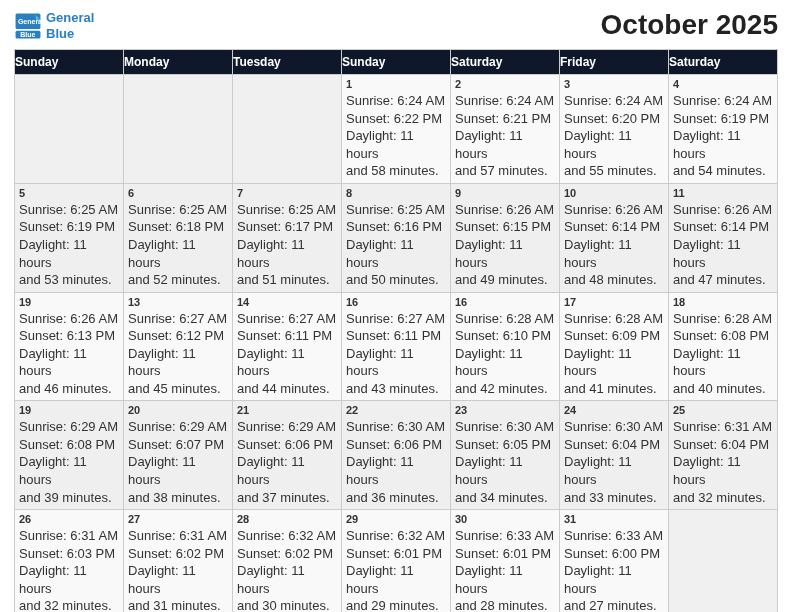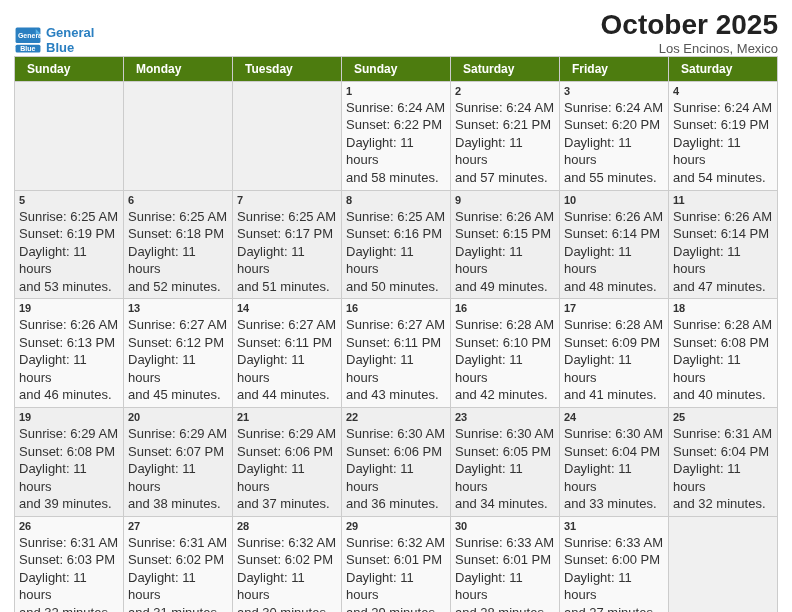--- a/index.html
+++ b/index.html
@@ -12,22 +12,22 @@
     }
     .container {
       width: 792px;
       height: 612px;
       padding: 10px 14px 10px 14px;
       background: #fff;
     }
     .header {
       display: flex;
       justify-content: space-between;
-      align-items: flex-end;
-      margin-bottom: 0;
+      align-items: center;
+      margin-bottom: 8px;
     }
     .logo {
       display: flex;
       align-items: center;
       gap: 4px;
     }
     .logo-text {
       font-size: 13px;
       font-weight: bold;
       color: #333;
@@ -52,25 +52,25 @@
     .subtitle {
       font-size: 13px;
       color: #555;
     }
     .calendar {
       width: 100%;
       border-collapse: collapse;
       table-layout: fixed;
     }
     .calendar thead tr th {
-      background: #4d7c0f;
+      background: #0f172a;
       color: #fff;
       font-size: 12px;
       font-weight: bold;
-      padding: 5px 12px;
+      padding: 5px 0;
       text-align: left;
       border: 1px solid #ccc;
     }
     .calendar tbody tr td {
       border: 1px solid #ccc;
       vertical-align: top;
       padding: 3px 4px;
       font-size: 9.5px;
       color: #333;
       height: 82px;
@@ -112,21 +112,20 @@
       </svg>
       <div>
         <div class="logo-text">
           <span>General</span><br>
           <span>Blue</span>
         </div>
       </div>
     </div>
     <div class="title-area">
       <div class="month-title">October 2025</div>
-      <div class="subtitle">Los Encinos, Mexico</div>
     </div>
   </div>
 
   <table class="calendar">
     <thead>
       <tr>
           <th>Sunday</th>
           <th>Monday</th>
           <th>Tuesday</th>
           <th>Sunday</th>

